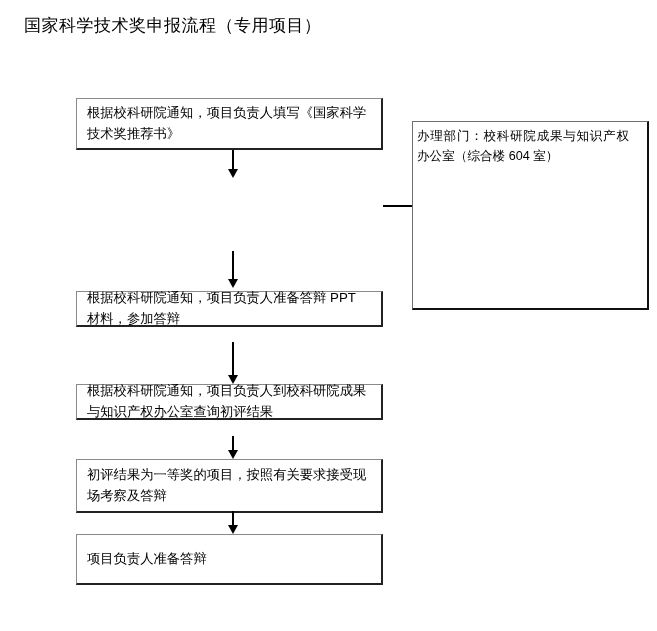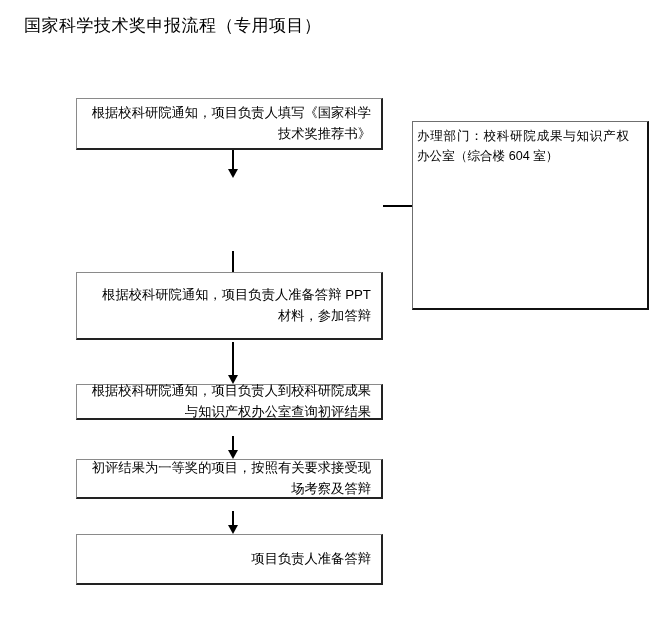--- a/index.html
+++ b/index.html
@@ -38,36 +38,36 @@
     box-sizing: border-box;
     background: #ffffff;
     border: 1px solid #8a8a8a;
     border-right-color: #222222;
     border-bottom-color: #222222;
     border-right-width: 2px;
     border-bottom-width: 2px;
     display: flex;
     align-items: center;
     justify-content: center;
-    text-align: right;
+    text-align: left;
     color: #000000;
     font-size: 13.3px;
     line-height: 1.55;
     padding: 2px 10px;
   }
   .flow-box .txt {
     display: block;
     width: 100%;
   }
 
   #box1 { top: 98px;  height: 52px; }
   #box2 { top: 178px; height: 73px; }
-  #box3 { top: 272px; height: 68px; }
+  #box3 { top: 291px; height: 36px; }
   #box4 { top: 384px; height: 36px; }
-  #box5 { top: 459px; height: 40px; }
+  #box5 { top: 459px; height: 54px; }
   #box6 { top: 534px; height: 51px; }
 
   
   .arrow {
     position: absolute;
     left: 228px;
     width: 11px;
   }
   .arrow .stem {
     position: absolute;

